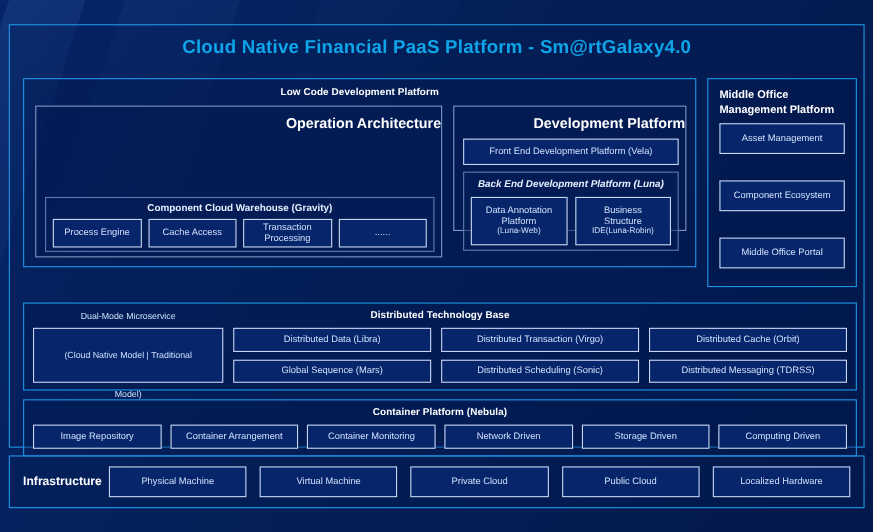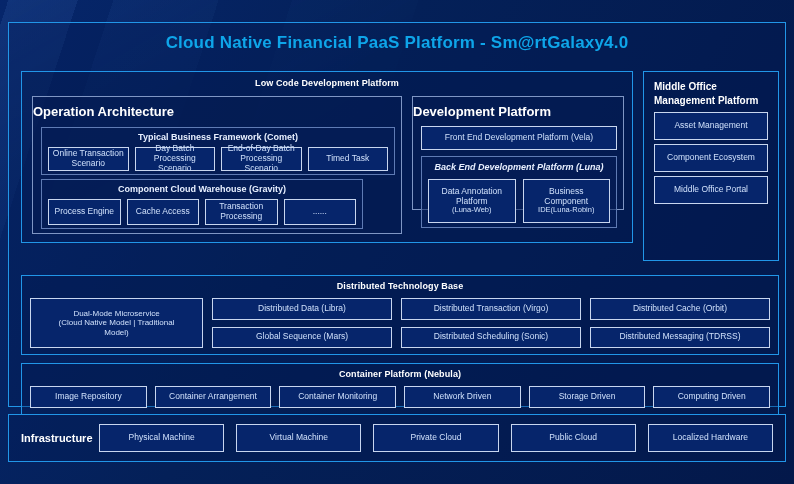--- a/index.html
+++ b/index.html
@@ -79,21 +79,21 @@
 
   .band-title {
     text-align: center;
     font-weight: bold;
     font-size: 9px;
     color: #ffffff;
     letter-spacing: .1px;
   }
 
   .group-title {
-    text-align: left;
+    text-align: right;
     font-weight: bold;
     font-size: 13px;
     color: #ffffff;
   }
 
   .sub-title {
     text-align: center;
     font-weight: bold;
     font-size: 9px;
     color: #e8f0ff;
@@ -116,21 +116,21 @@
   #lowcode { position: absolute; left: 12px; top: 48px; width: 612px; height: 172px; }
   #lowcode > .band-title { margin-top: 6px; }
 
   #op-arch   { position: absolute; left: 10px;  top: 24px; width: 370px; height: 138px; }
   #dev-plat  { position: absolute; left: 390px; top: 24px; width: 212px; height: 114px; }
 
   #op-arch > .group-title  { margin-top: 7px; }
   #dev-plat > .group-title { margin-top: 7px; }
 
   #tbf     { position: absolute; left: 8px; top: 30px; width: 354px; height: 48px; }
-  #ccw     { position: absolute; left: 8px; top: 82px; width: 322px; height: 50px; }
+  #ccw     { position: absolute; left: 8px; top: 82px; width: 354px; height: 50px; }
   #tbf > .sub-title { margin-top: 4px; }
   #ccw > .sub-title { margin-top: 4px; }
 
   .chip-row { position: absolute; left: 6px; right: 6px; display: flex; gap: 6px; }
   #tbf-row { top: 19px; height: 24px; }
   #ccw-row { top: 19px; height: 26px; }
   #tbf-row .chip, #ccw-row .chip { flex: 1; }
 
   #frontend { position: absolute; left: 8px; top: 29px; width: 196px; height: 24px; }
   #backend  { position: absolute; left: 8px; top: 59px; width: 196px; height: 72px; }
@@ -139,28 +139,28 @@
   #backend-row .chip { flex: 1; flex-direction: column; }
   .chip .small { font-size: 7.5px; }
 
   
   #midoffice { position: absolute; left: 634px; top: 48px; width: 136px; height: 190px; }
   #mid-title {
     font-size: 10px; font-weight: bold; color: #ffffff;
     margin: 8px 0 0 10px; line-height: 1.35;
   }
   #mid-list { position: absolute; left: 10px; right: 10px; top: 40px; }
-  #mid-list .chip { height: 28px; margin-bottom: 4px; font-size: 8.5px; }
+  #mid-list .chip { height: 28px; margin-bottom: 24px; font-size: 8.5px; }
 
   
   #dtb { position: absolute; left: 12px; top: 252px; width: 758px; height: 80px; }
   #dtb > .band-title { margin-top: 5px; }
   #dtb-body { position: absolute; left: 8px; right: 8px; top: 22px; bottom: 6px; display: flex; gap: 9px; }
   #dtb-left { width: 173px; }
-  #dtb-left .chip { height: 100%; flex-direction: column; font-size: 8px; }
+  #dtb-left .chip { height: 100%; flex-direction: column; font-size: 8px; gap: 26px; }
   #dtb-cols { flex: 1; display: flex; gap: 9px; }
   .dtb-col { flex: 1; display: flex; flex-direction: column; gap: 7px; }
   .dtb-col .chip { flex: 1; font-size: 8.5px; }
 
   
   #container-plat { position: absolute; left: 12px; top: 340px; width: 758px; height: 52px; }
   #container-plat > .band-title { margin-top: 5px; }
   #cp-row { position: absolute; left: 8px; right: 8px; top: 22px; height: 22px; display: flex; gap: 8px; }
   #cp-row .chip { flex: 1; font-size: 8.5px; }
 
@@ -184,29 +184,20 @@
   <div id="main-panel" class="outer-panel">
 
     <div id="page-title">Cloud Native Financial PaaS Platform - Sm@rtGalaxy4.0</div>
 
     <div id="lowcode" class="band">
       <div class="band-title">Low Code Development Platform</div>
 
       <div id="op-arch" class="group">
         <div class="group-title">Operation Architecture</div>
 
-        <div id="tbf" class="subgroup">
-          <div class="sub-title">Typical Business Framework (Comet)</div>
-          <div id="tbf-row" class="chip-row">
-            <div class="chip">Online Transaction Scenario</div>
-            <div class="chip">Day Batch Processing Scenario</div>
-            <div class="chip">End-of-Day Batch Processing Scenario</div>
-            <div class="chip">Timed Task</div>
-          </div>
-        </div>
 
         <div id="ccw" class="subgroup">
           <div class="sub-title">Component Cloud Warehouse (Gravity)</div>
           <div id="ccw-row" class="chip-row">
             <div class="chip">Process Engine</div>
             <div class="chip">Cache Access</div>
             <div class="chip">Transaction Processing</div>
             <div class="chip">......</div>
           </div>
         </div>
@@ -220,21 +211,21 @@
         <div id="backend" class="subgroup">
           <div class="sub-title">Back End Development Platform (Luna)</div>
           <div id="backend-row">
             <div class="chip">
               <span>Data Annotation</span>
               <span>Platform</span>
               <span class="small">(Luna-Web)</span>
             </div>
             <div class="chip">
               <span>Business</span>
-              <span>Component</span>
+              <span>Structure</span>
               <span class="small">IDE(Luna-Robin)</span>
             </div>
           </div>
         </div>
       </div>
     </div>
 
     <div id="midoffice" class="band">
       <div id="mid-title">Middle Office Management Platform</div>
       <div id="mid-list">

